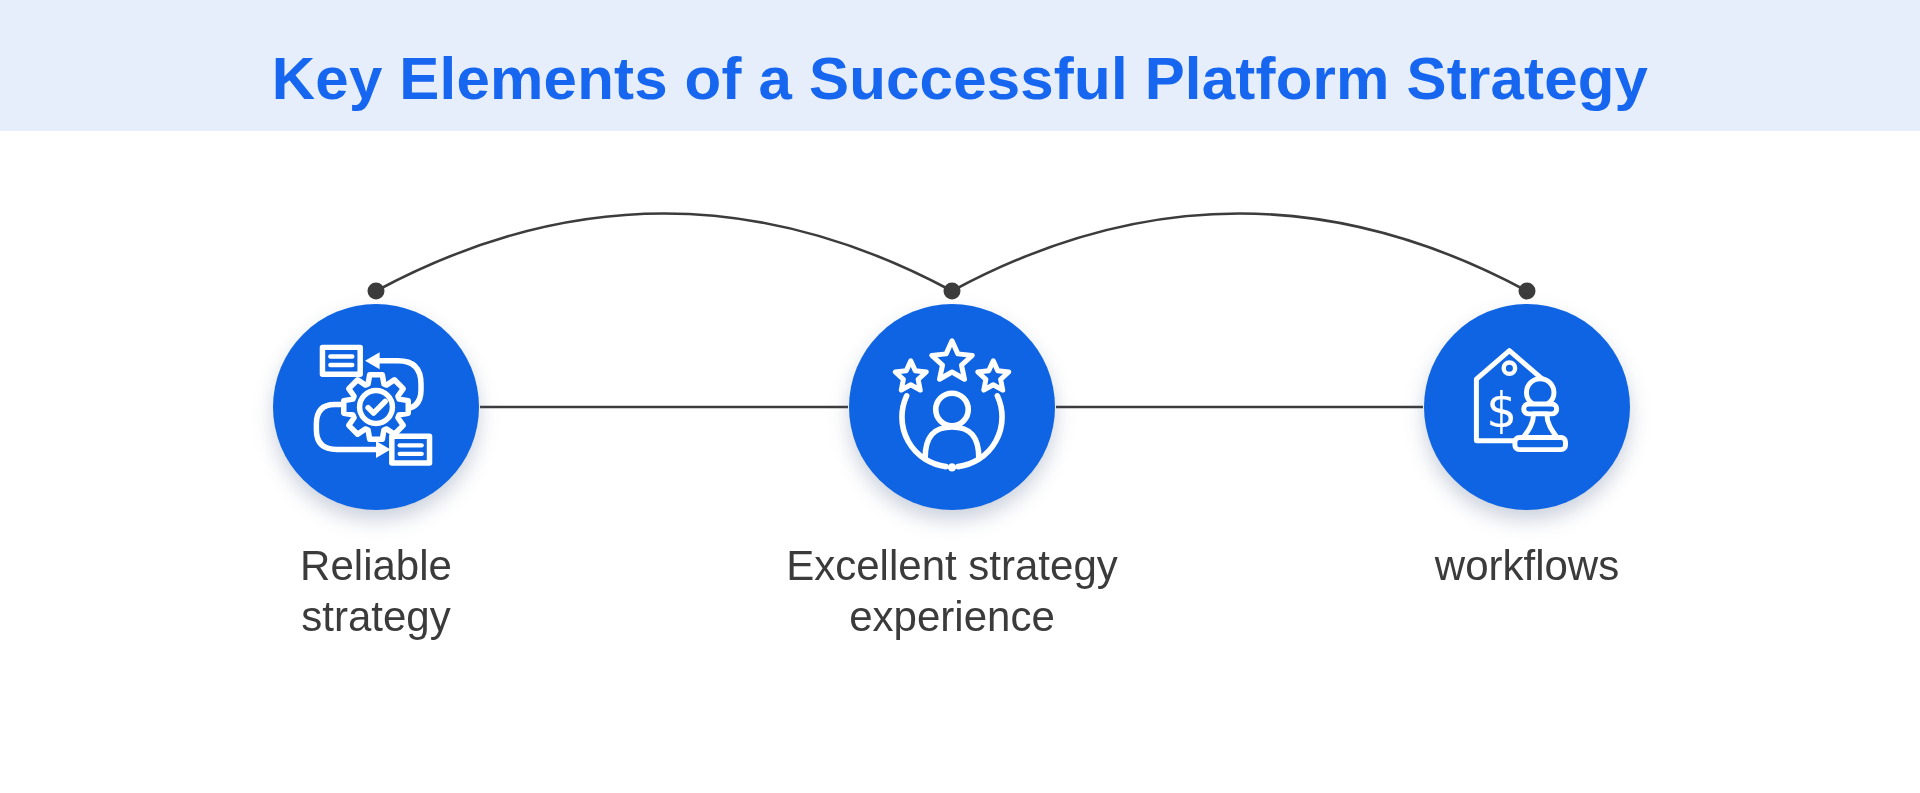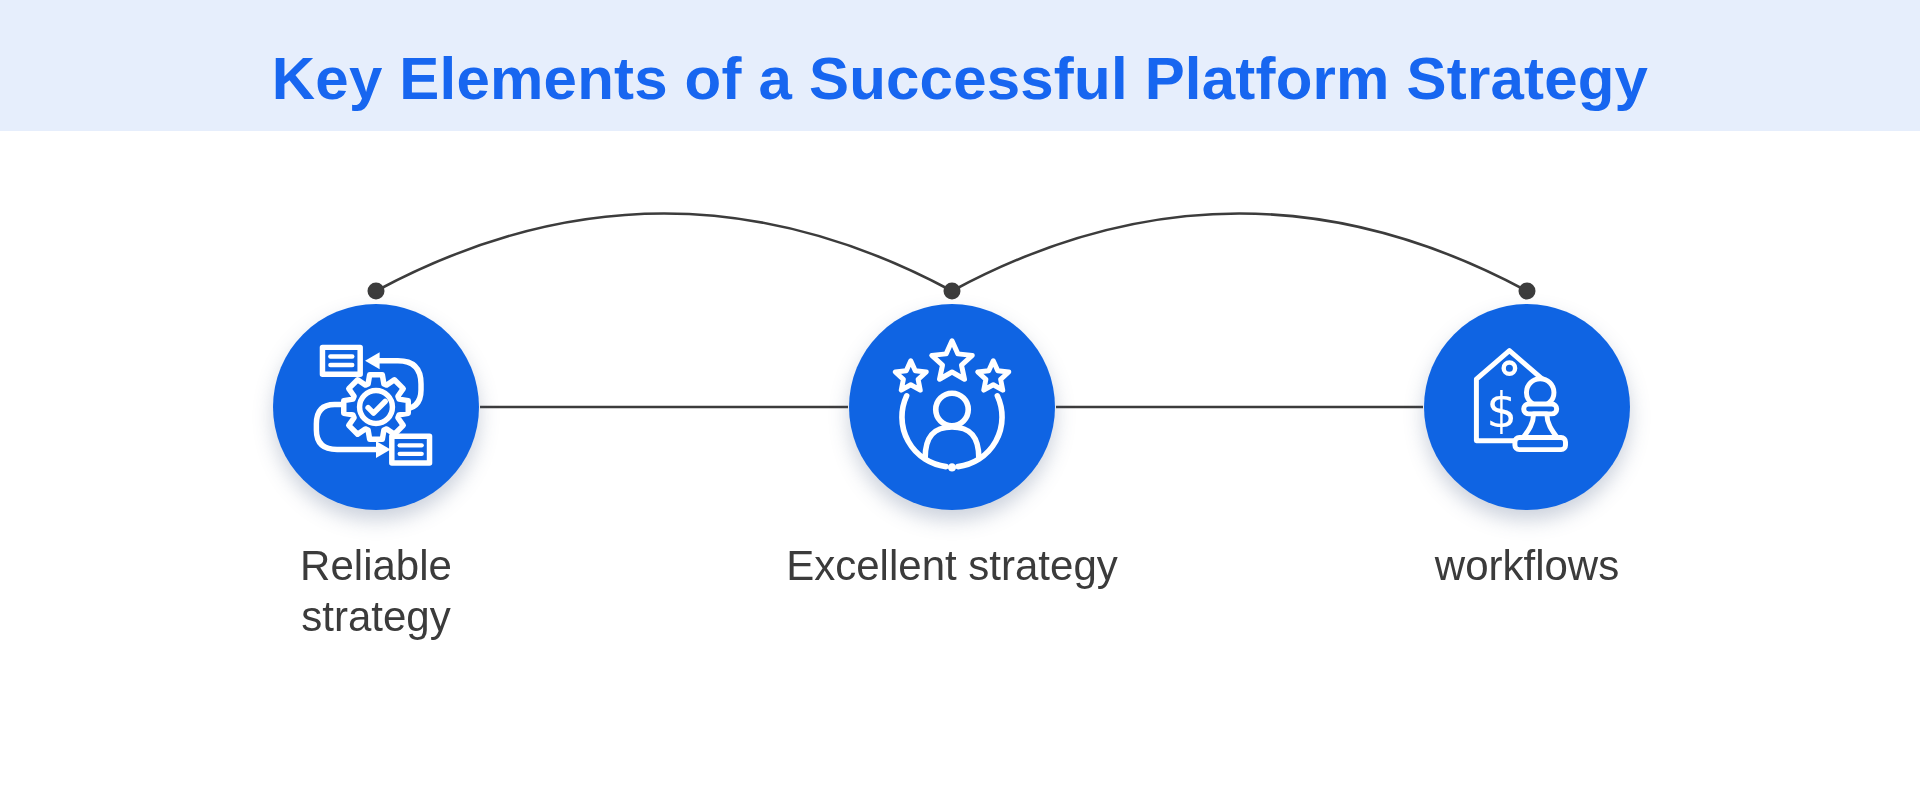--- a/index.html
+++ b/index.html
@@ -136,18 +136,19 @@
       </g>
     </svg>
   </div>
 
   <div class="node-label l1">
     <div>Reliable</div>
     <div>strategy</div>
   </div>
   <div class="node-label l2">
     <div>Excellent strategy</div>
+    <div>experience</div>
   </div>
   <div class="node-label l3">
     <div>workflows</div>
   </div>
 
 </div>
 
 </body></html>

